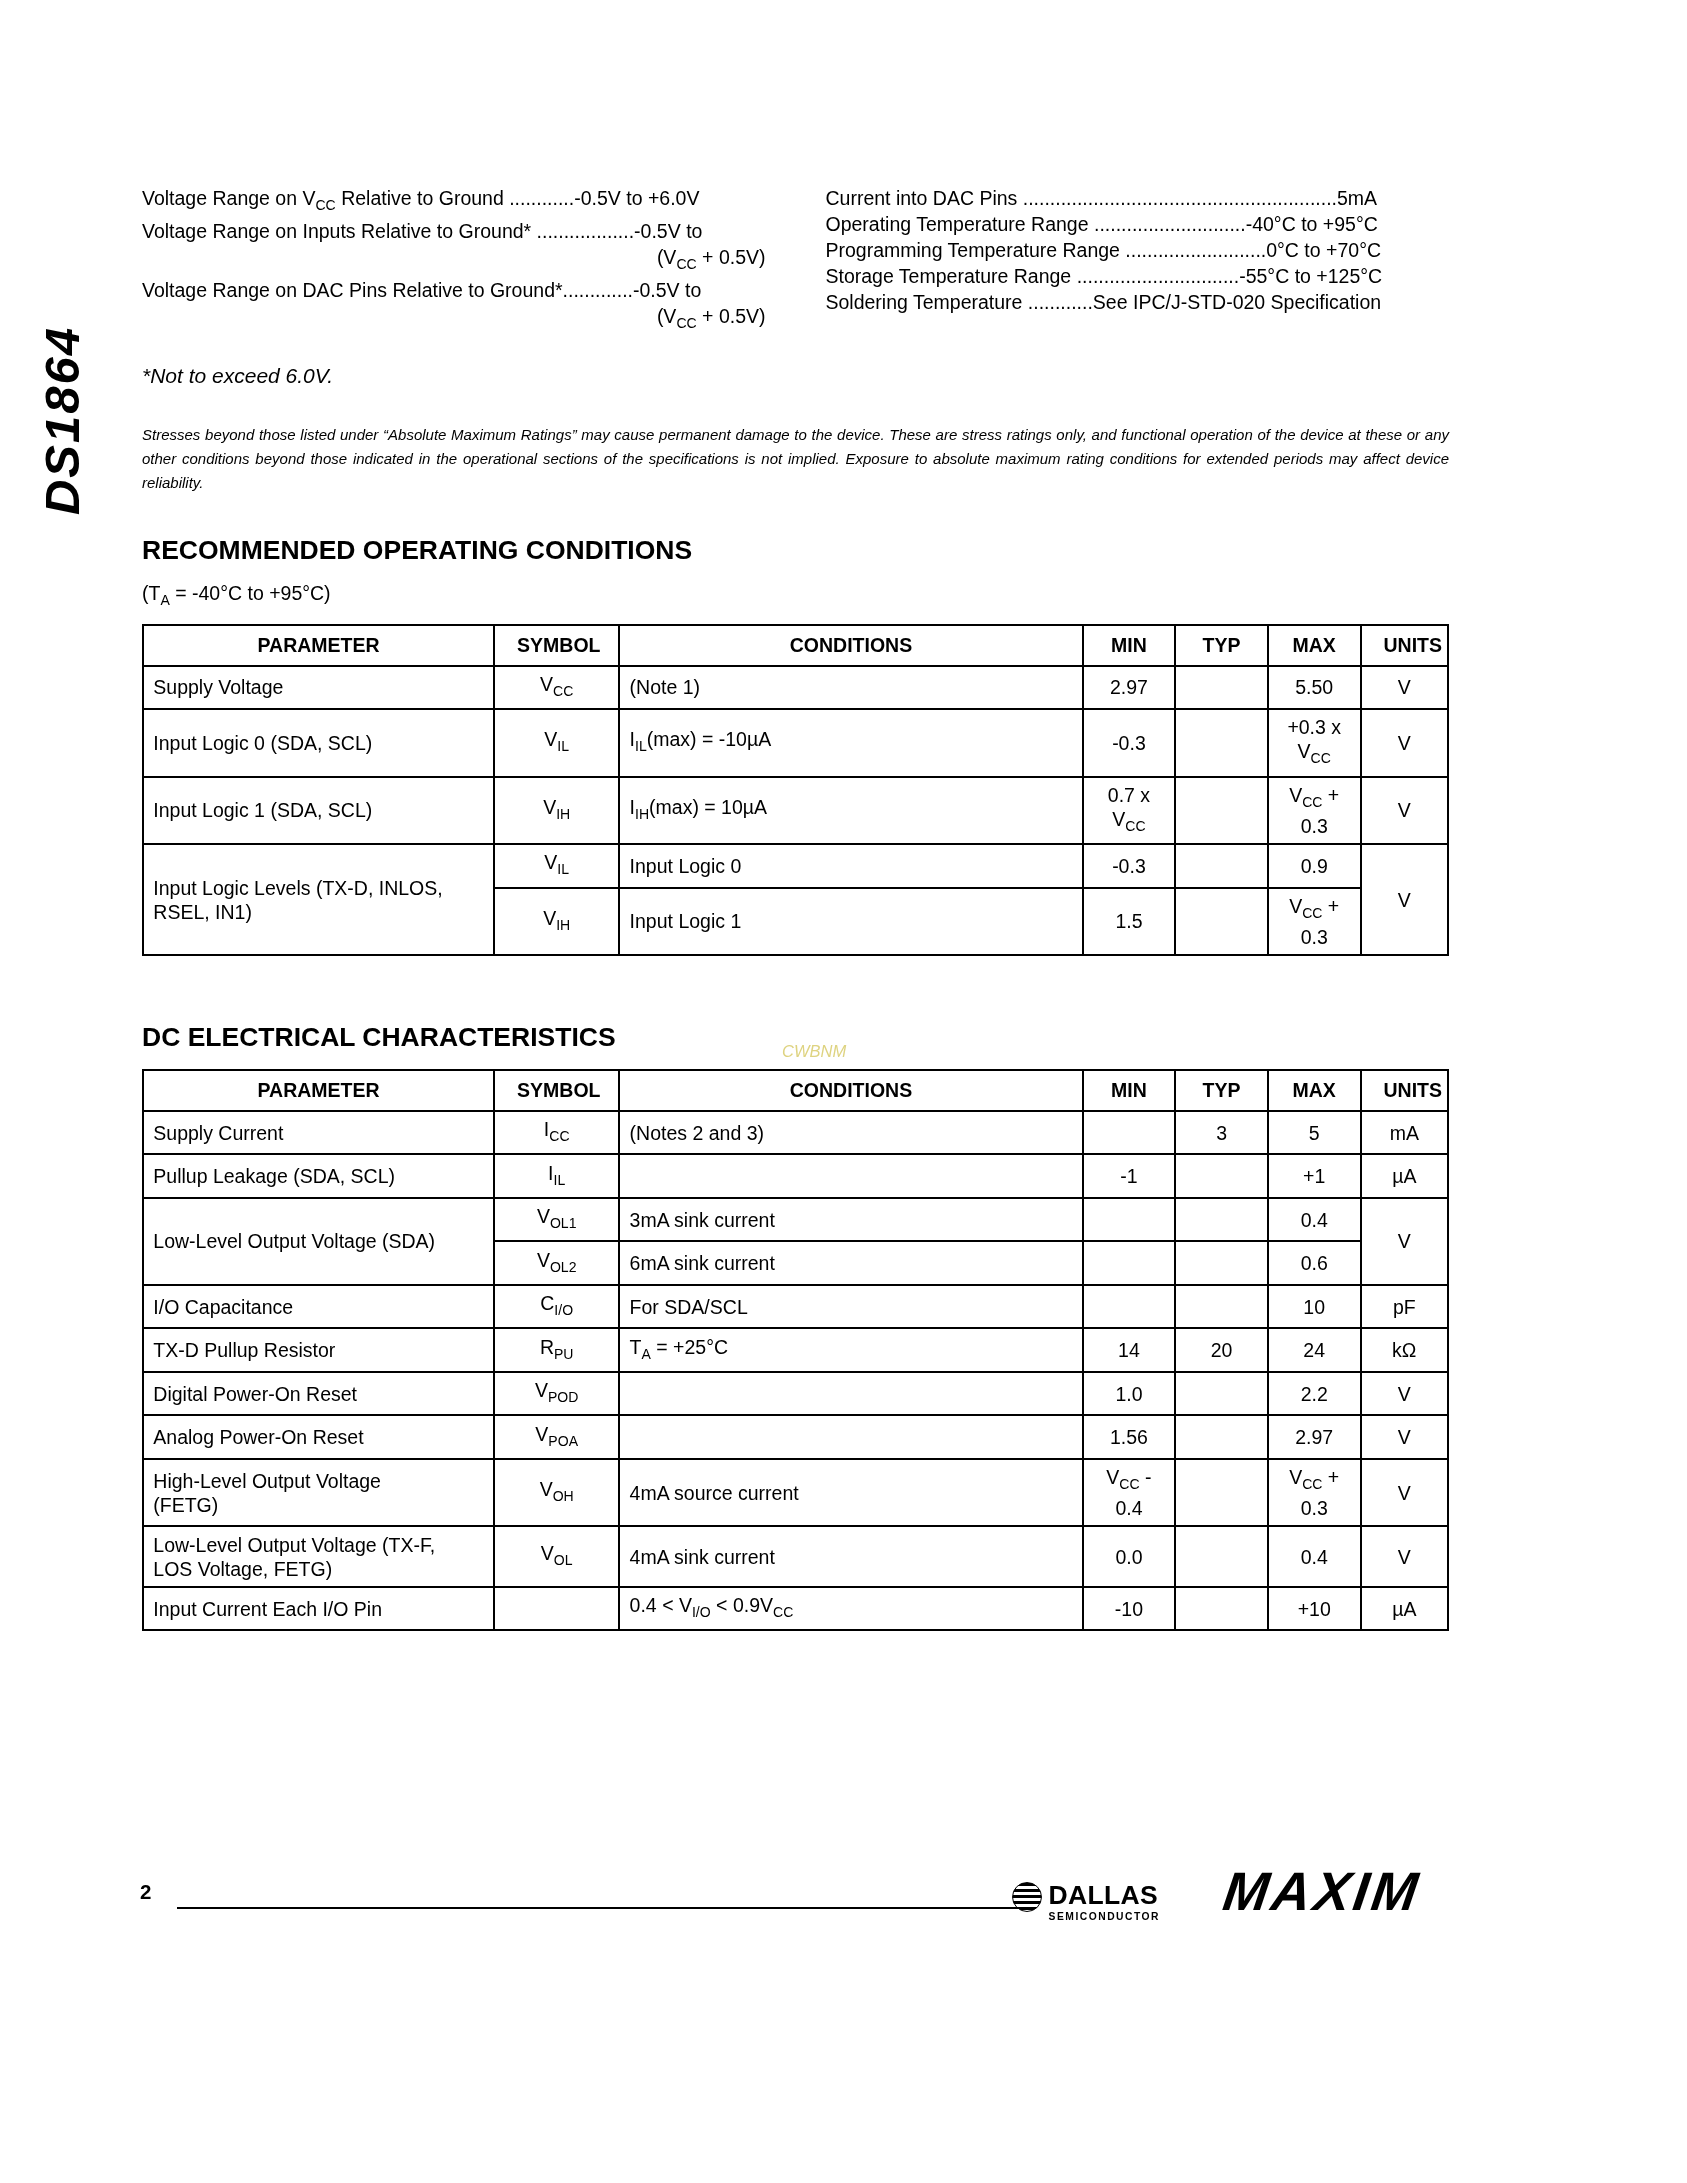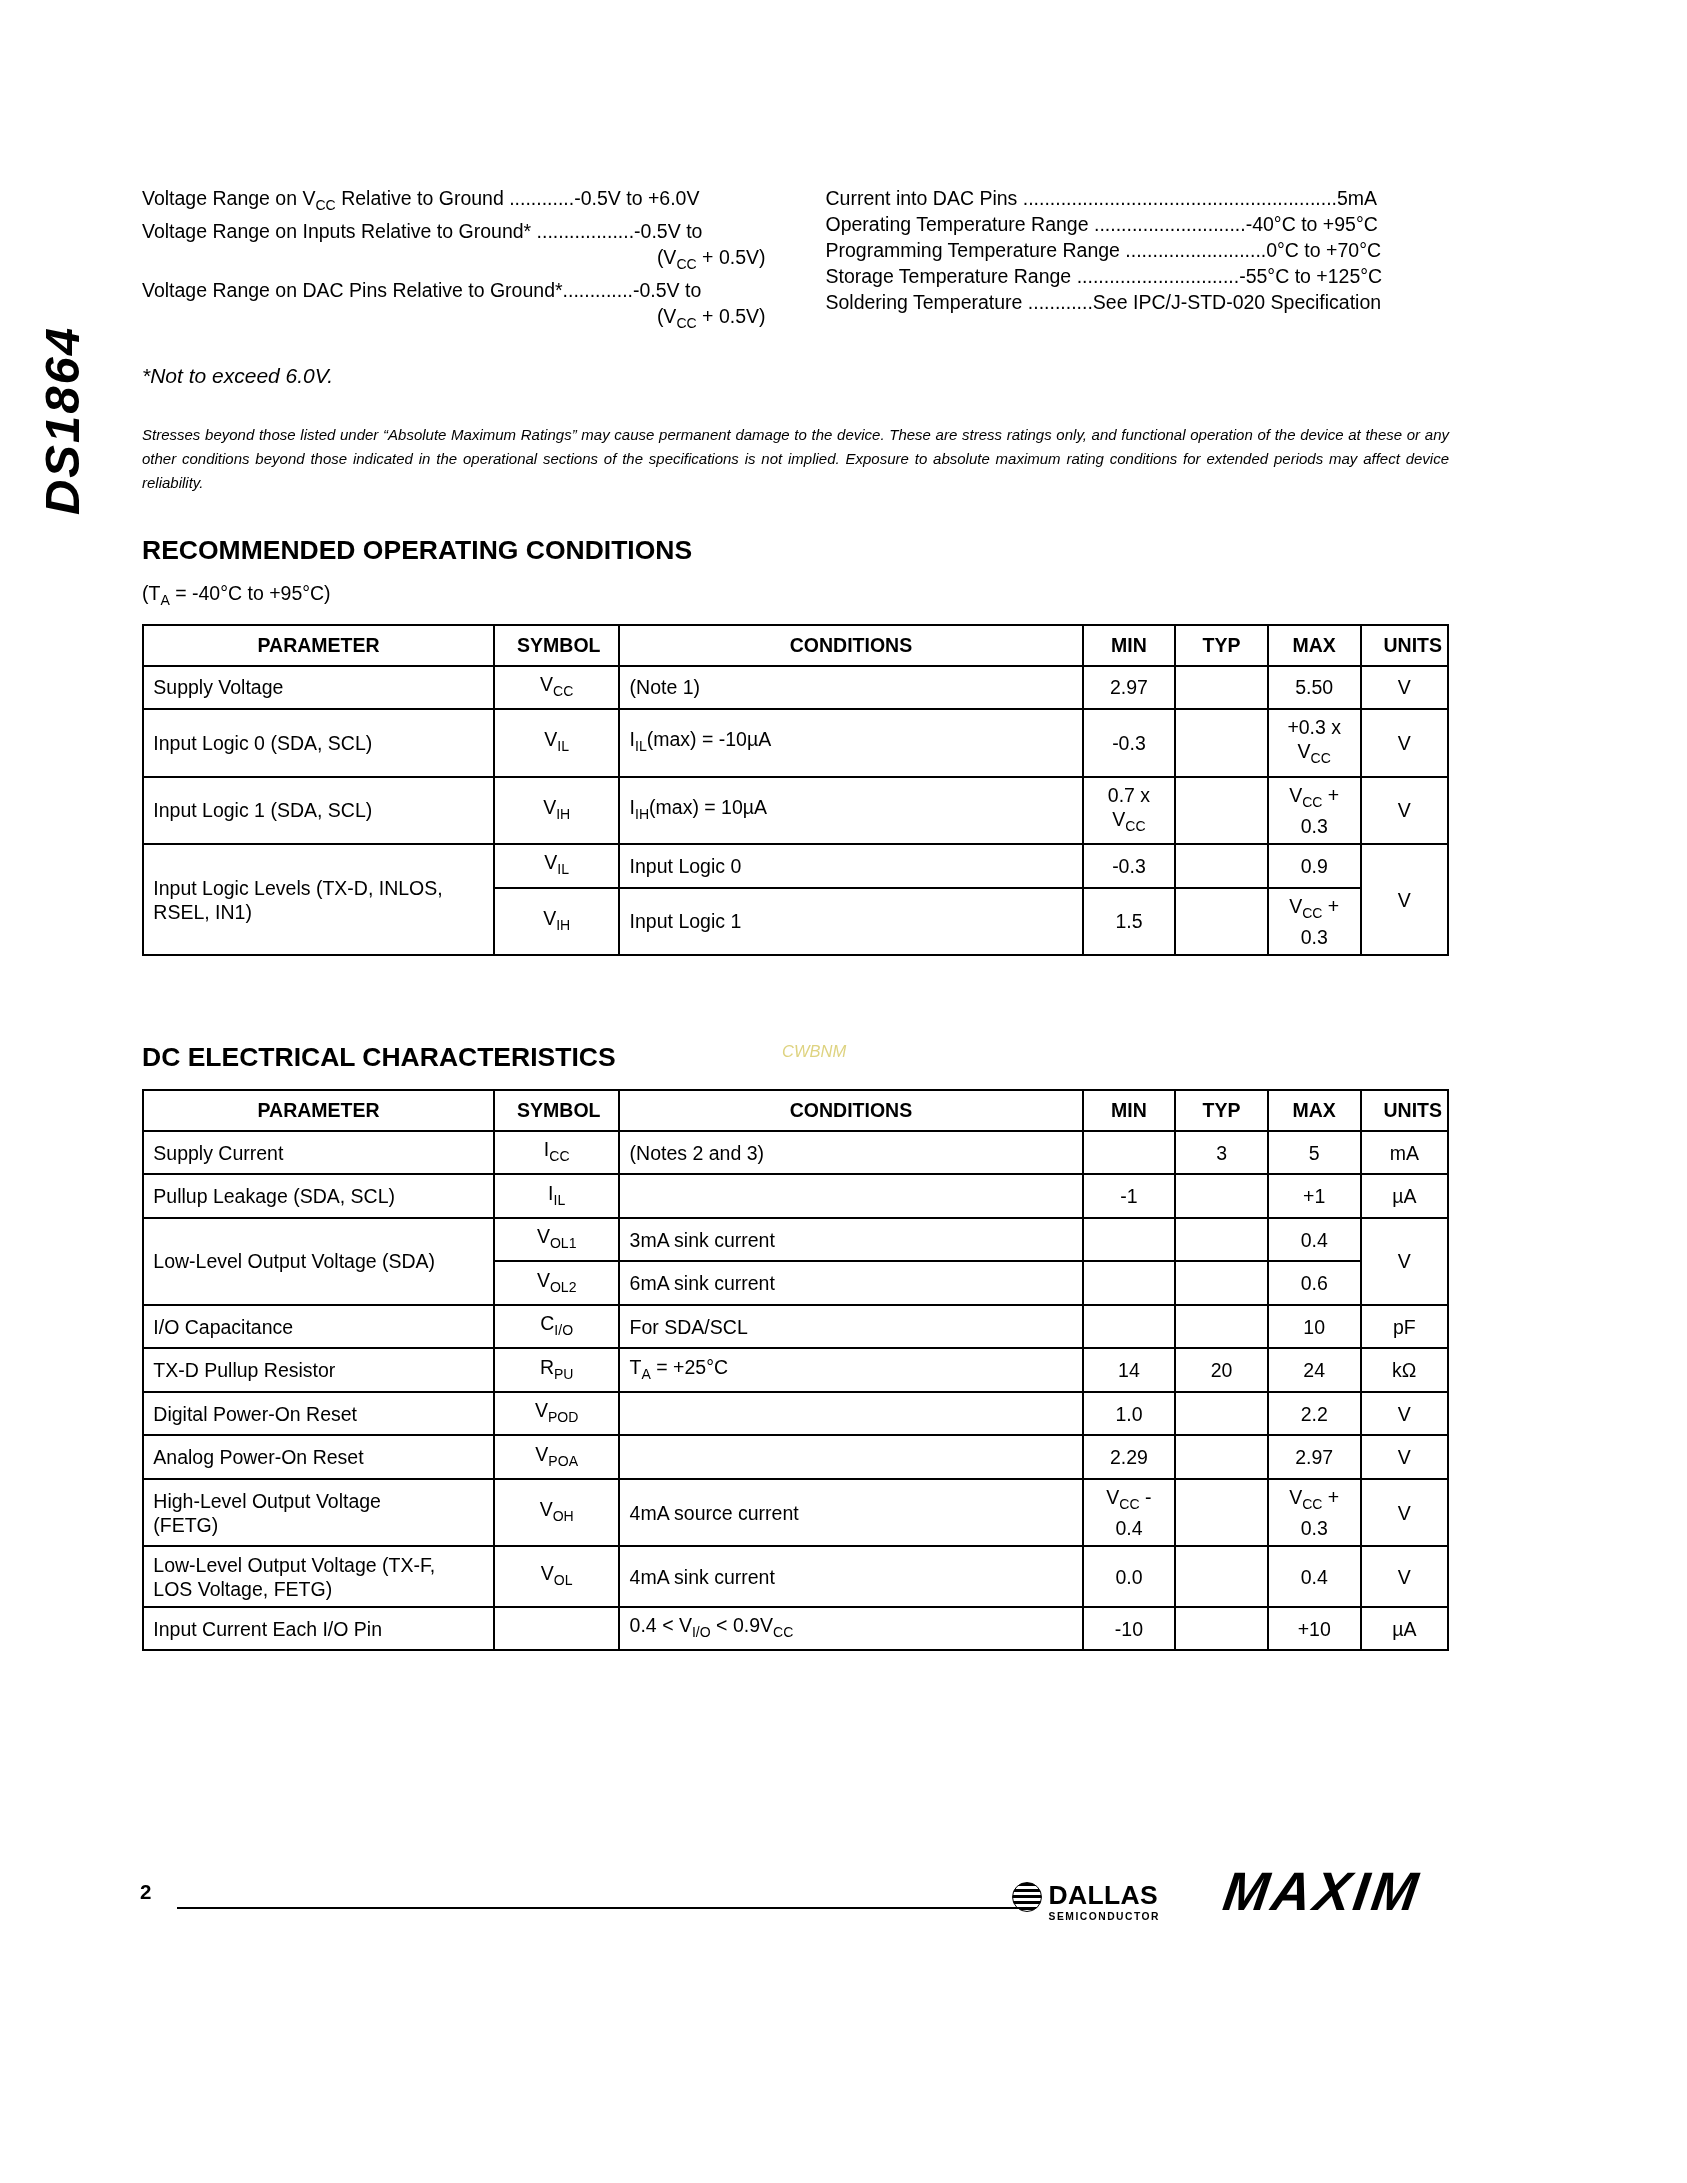--- a/index.html
+++ b/index.html
@@ -49,21 +49,21 @@
   .rline.right { text-align: right; }
   .footnote { font-style: italic; font-size: 21px; margin-top: 28px; }
   .disclaimer {
     font-style: italic;
     font-size: 15px;
     line-height: 24px;
     margin-top: 35px;
     text-align: justify;
   }
   .section { margin-top: 40px; }
-  .section.dc { margin-top: 86px; }
+  .section.dc { margin-top: 66px; }
   .subtitle { font-size: 19.5px; margin: 8px 0 16px 0; }
   table.spec {
     width: 100%;
     border-collapse: collapse;
     table-layout: fixed;
   }
   table.spec th, table.spec td {
     border: 2px solid #000;
     font-size: 19.5px;
     vertical-align: middle;
@@ -318,21 +318,21 @@
               <td class="left"></td>
               <td>1.0</td>
               <td></td>
               <td>2.2</td>
               <td>V</td>
             </tr>
             <tr>
               <td class="left">Analog Power-On Reset</td>
               <td>V<sub>POA</sub></td>
               <td class="left"></td>
-              <td>2.29</td>
+              <td>1.56</td>
               <td></td>
               <td>2.97</td>
               <td>V</td>
             </tr>
             <tr>
               <td class="left">High-Level Output Voltage<br>(FETG)</td>
               <td>V<sub>OH</sub></td>
               <td class="left">4mA source current</td>
               <td>V<sub>CC</sub> -<br>0.4</td>
               <td></td>

